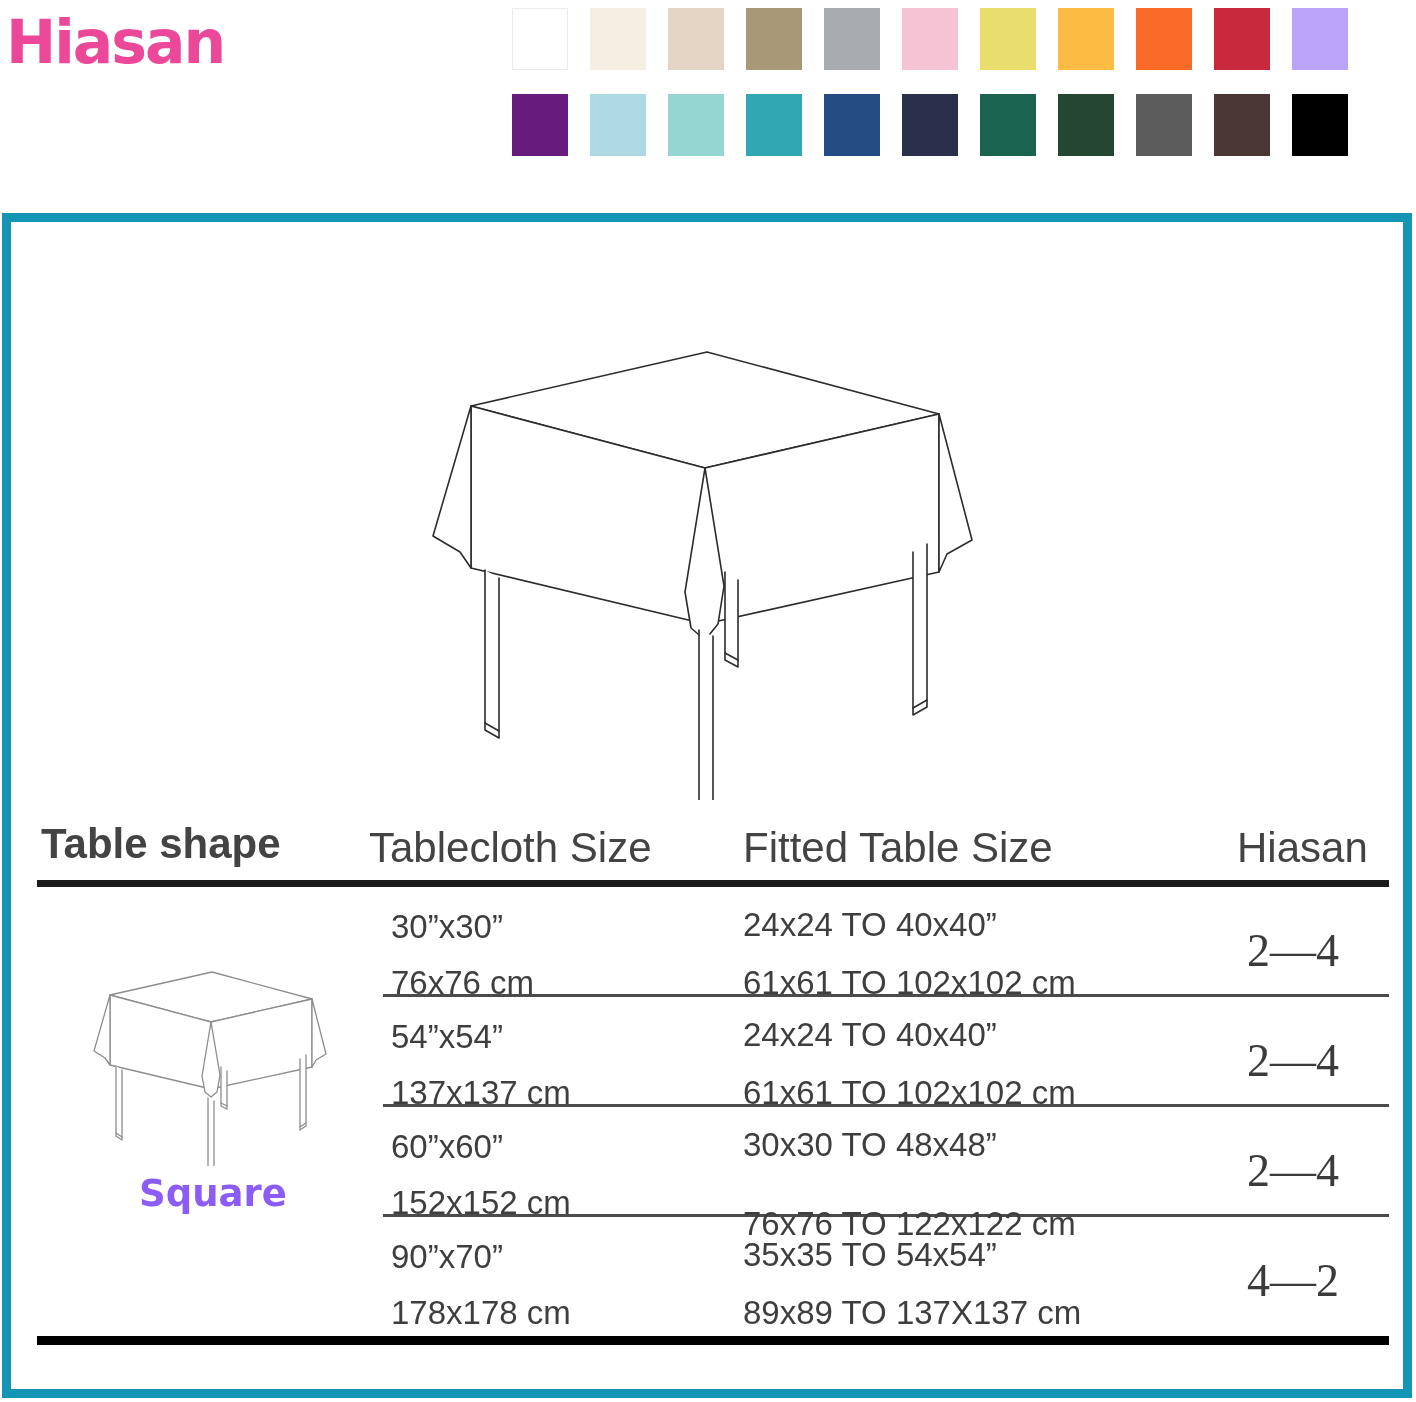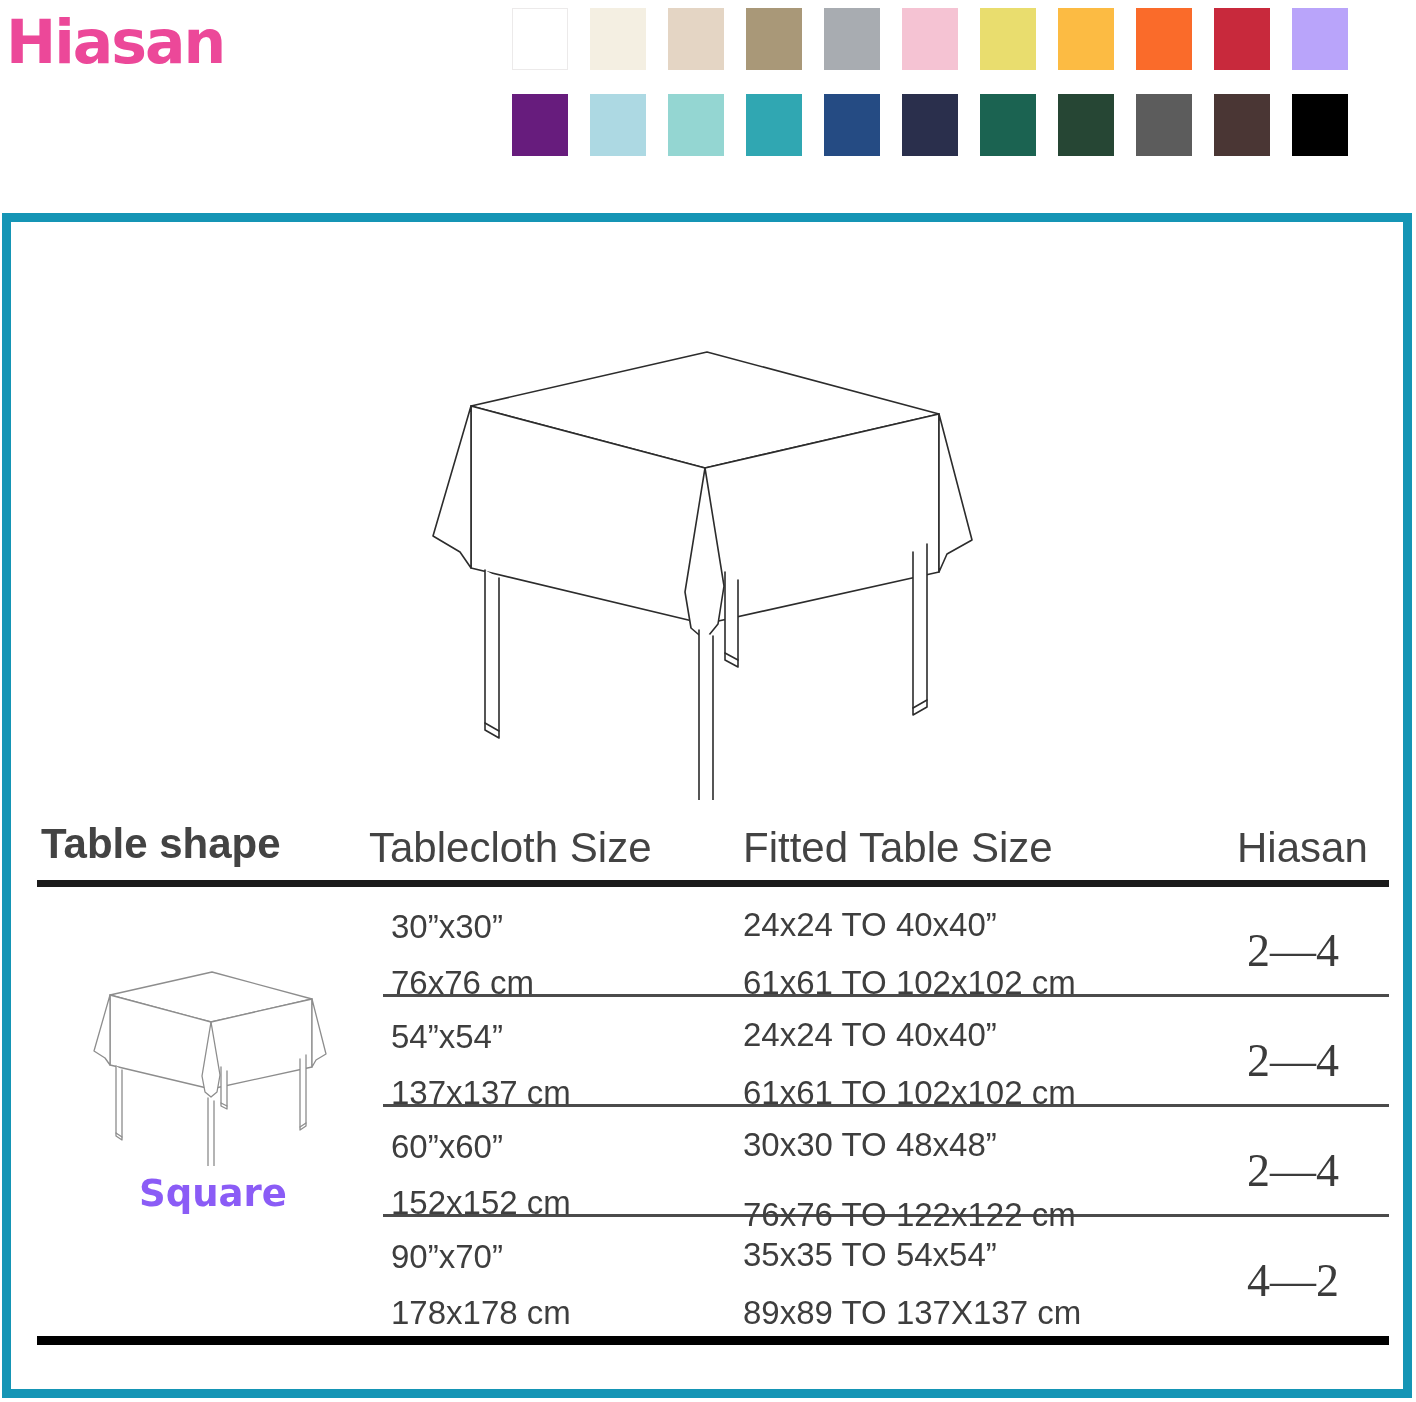--- a/index.html
+++ b/index.html
@@ -258,21 +258,21 @@
 
     <div class="cell col-cloth" style="top:200px">54”x54”</div>
     <div class="cell col-fitted" style="top:198px">24x24 TO 40x40”</div>
     <div class="cell col-cloth" style="top:256px">137x137 cm</div>
     <div class="cell col-fitted" style="top:256px">61x61 TO 102x102 cm</div>
     <div class="col-seat" style="top:216px">2—4</div>
 
     <div class="cell col-cloth" style="top:310px">60”x60”</div>
     <div class="cell col-fitted" style="top:308px">30x30 TO 48x48”</div>
     <div class="cell col-cloth" style="top:366px">152x152 cm</div>
-    <div class="cell col-fitted" style="top:378px">76x76 TO 122x122 cm</div>
+    <div class="cell col-fitted" style="top:387px">76x76 TO 122x122 cm</div>
     <div class="col-seat" style="top:326px">2—4</div>
 
     <div class="cell col-cloth" style="top:420px">90”x70”</div>
     <div class="cell col-fitted" style="top:418px">35x35 TO 54x54”</div>
     <div class="cell col-cloth" style="top:476px">178x178 cm</div>
     <div class="cell col-fitted" style="top:476px">89x89 TO 137X137 cm</div>
     <div class="col-seat" style="top:436px">4—2</div>
 
   </div>
 </div>

